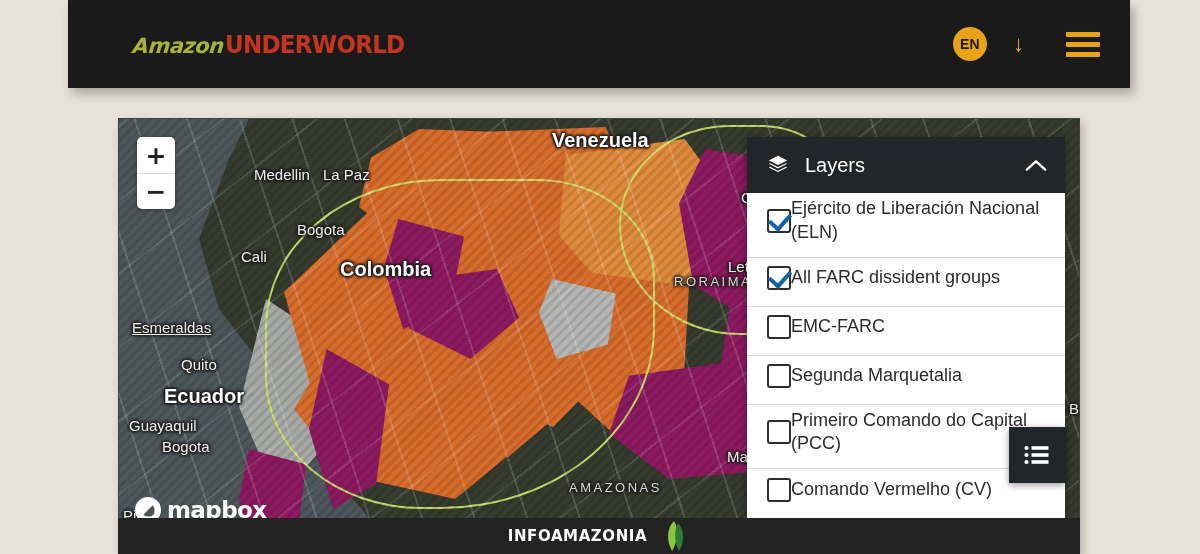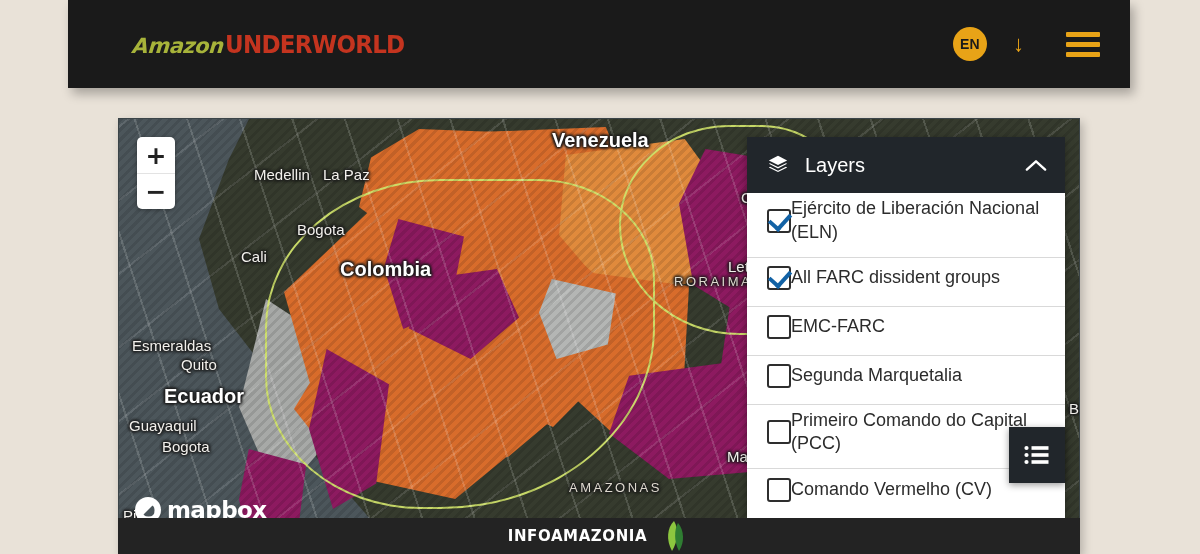--- a/index.html
+++ b/index.html
@@ -345,21 +345,21 @@
     <div class="hatch"></div>
   </div>
 
   <div id="map-labels">
       <div class="map-label lbl-country" style="left: 412px; top: 10px; margin-left: 21px;">Venezuela</div>
       <div class="map-label lbl-city" style="left: 135px; top: 47px;">Medellin</div>
       <div class="map-label lbl-city" style="left: 204px; top: 47px;">La Paz</div>
       <div class="map-label lbl-city" style="left: 178px; top: 102px;">Bogota</div>
       <div class="map-label lbl-city" style="left: 122px; top: 129px;">Cali</div>
       <div class="map-label lbl-country" style="left: 192px; top: 139px; padding-left: 29px;">Colombia</div>
-      <div class="map-label lbl-city" style="left: 13px; top: 218px;">Esmeraldas</div>
+      <div class="map-label lbl-city" style="left: 13px; top: 200px; text-decoration: underline;">Esmeraldas</div>
       <div class="map-label lbl-city" style="left: 62px; top: 237px;">Quito</div>
       <div class="map-label lbl-country" style="left: 45px; top: 266px;">Ecuador</div>
       <div class="map-label lbl-city" style="left: 10px; top: 298px;">Guayaquil</div>
       <div class="map-label lbl-city" style="left: 43px; top: 319px;">Bogota</div>
       <div class="map-label lbl-city" style="left: 4px; top: 388px;">Piura</div>
       <div class="map-label lbl-state" style="left: 555px; top: 155px;">RORAIMA</div>
       <div class="map-label lbl-state" style="left: 450px; top: 361px;">AMAZONAS</div>
       <div class="map-label lbl-city" style="left: 609px; top: 139px;">Lethem</div>
       <div class="map-label lbl-city" style="left: 608px; top: 329px;">Manaus</div>
       <div class="map-label lbl-city" style="left: 950px; top: 281px;">Bel</div>

